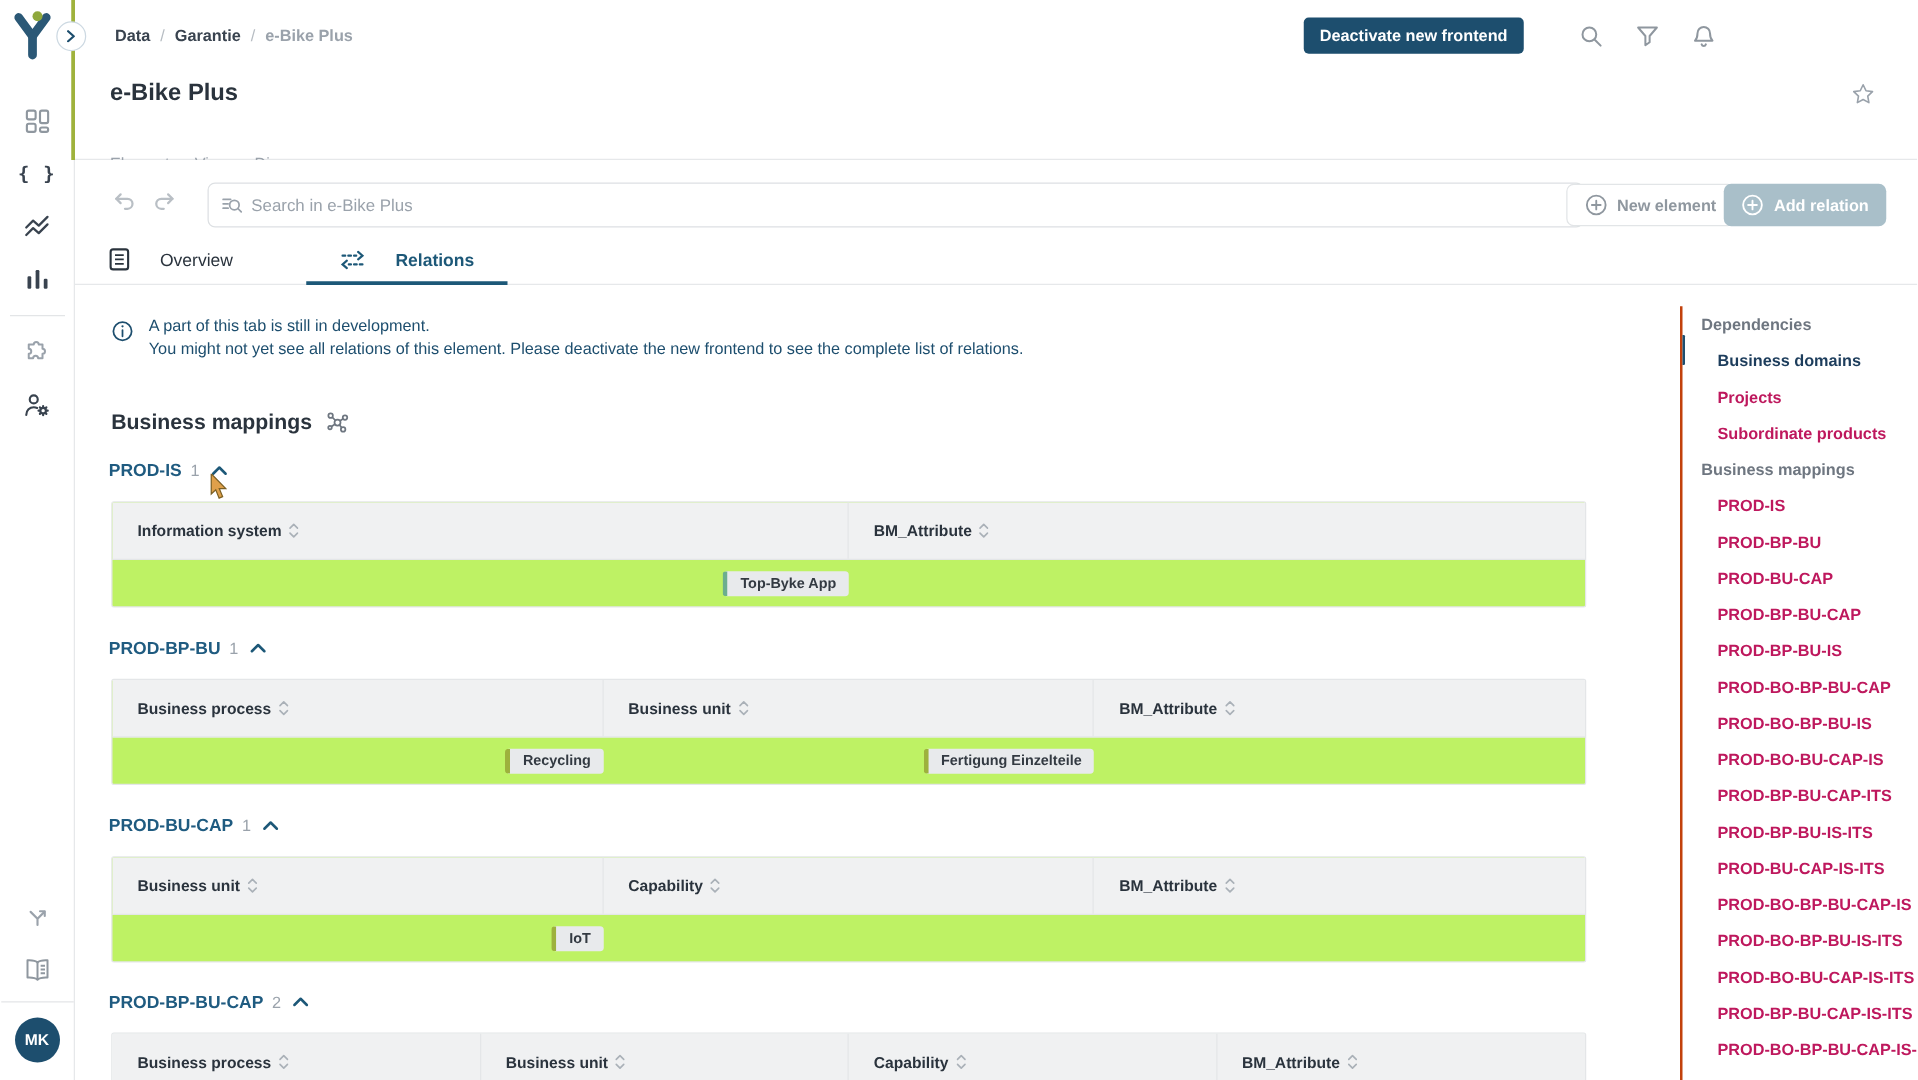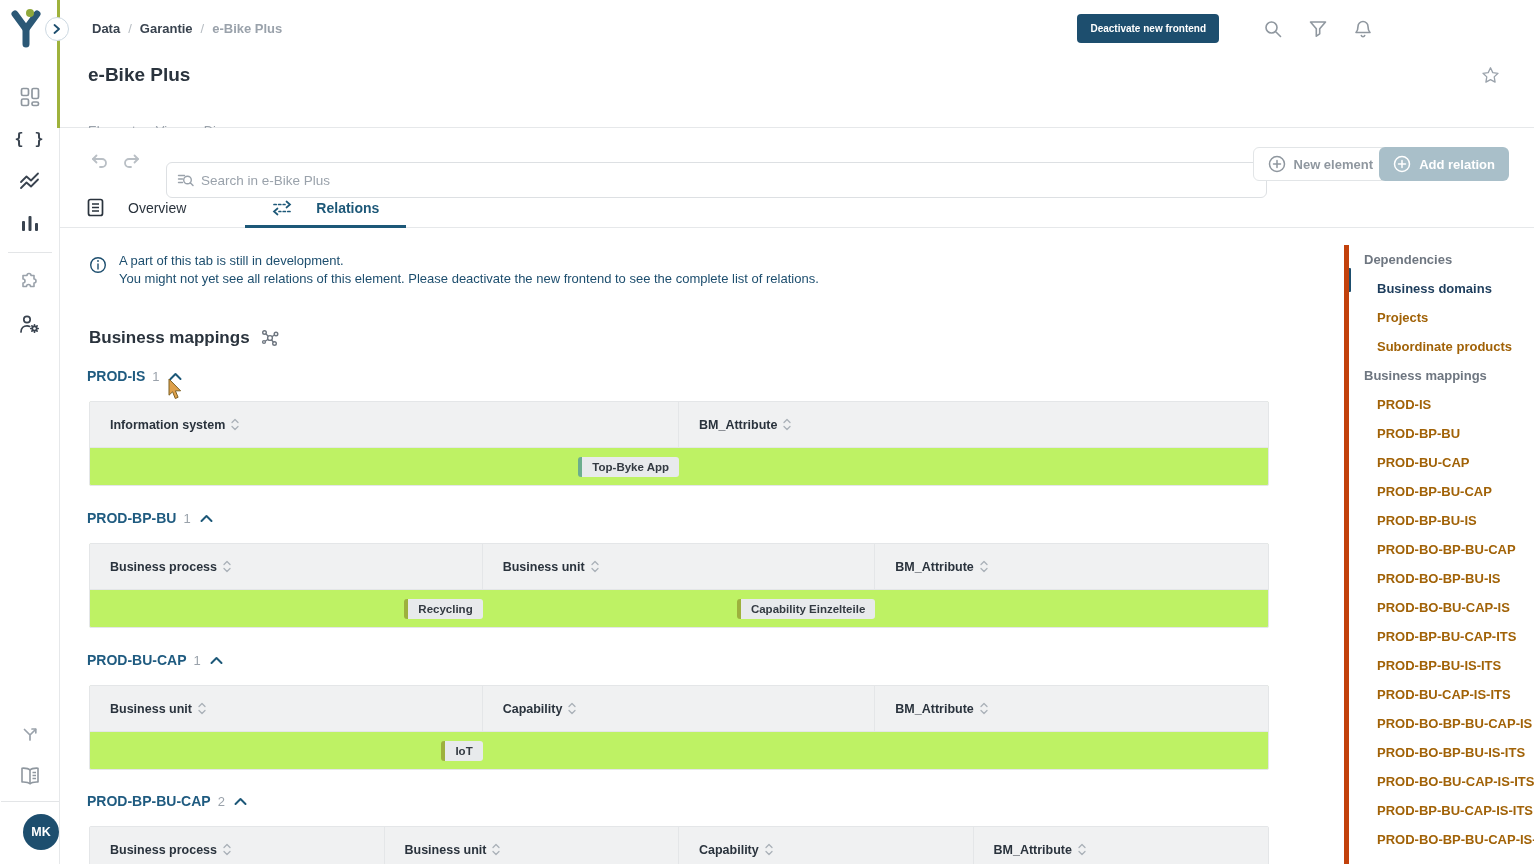--- a/index.html
+++ b/index.html
@@ -7,40 +7,40 @@
   body { font-family:"Liberation Sans", sans-serif; color:#2a333d; }
   #canvas { position:relative; width:1534px; height:864px; overflow:hidden; background:#fff; }
 
   
   #left-rail { position:absolute; left:0; top:0; width:60px; height:864px; background:#fff; border-right:1px solid #e6e8ea; }
   #rail-accent { position:absolute; left:57px; top:0; width:3px; height:128px; background:#9fb23c; z-index:3; }
   #collapse-btn { position:absolute; left:45px; top:17px; width:24px; height:24px; border-radius:50%; background:#fff; border:1px solid #cdd9e2; z-index:5; display:flex; align-items:center; justify-content:center; cursor:pointer; }
   .rail-icons { position:absolute; left:0; top:80px; width:59px; display:flex; flex-direction:column; align-items:center; }
   .rail-ic { width:59px; height:42px; display:flex; align-items:center; justify-content:center; cursor:pointer; }
   .rail-div { width:44px; height:1px; background:#e3e5e7; margin:8px 0; }
-  .rail-bottom { position:absolute; left:0; bottom:0; width:59px; display:flex; flex-direction:column; align-items:flex-end; }
+  .rail-bottom { position:absolute; left:0; bottom:0; width:59px; display:flex; flex-direction:column; align-items:center; }
   #avatar { width:36px; height:36px; border-radius:50%; background:#1d4e6e; color:#fff; font-size:12.5px; font-weight:bold; display:flex; align-items:center; justify-content:center; margin:12px 0 14px 0; cursor:pointer; }
   .braces { font-family:"DejaVu Sans Mono", monospace; font-size:15px; font-weight:bold; color:#39434f; letter-spacing:1px; }
 
   
   #header { position:absolute; left:60px; top:0; width:1474px; height:128px; background:#fff; border-bottom:1px solid #e6e8ea; }
   #breadcrumb { position:absolute; left:32px; top:21px; font-size:13px; font-weight:bold; color:#39434f; display:flex; gap:8px; align-items:center; }
   #breadcrumb .sep { color:#b6bcc2; font-weight:normal; }
   #breadcrumb .current { color:#9aa2ab; }
   #page-title { position:absolute; left:28px; top:64px; font-size:19px; font-weight:bold; color:#2a333d; }
   #element-menu { position:absolute; left:28px; top:107px; display:flex; gap:20px; font-size:13px; color:#9aa2ab; }
   #element-menu span { cursor:pointer;margin-top:16px; }
-  #deactivate-btn { position:absolute; right:315px; top:14px; height:29px; background:#1d4e6e; color:#fff; border:none; border-radius:4px; font-size:10px; font-weight:bold; padding:0 13px; cursor:pointer; font-family:inherit; }
+  #deactivate-btn { position:absolute; right:315px; top:14px; height:29px; background:#1d4e6e; color:#fff; border:none; border-radius:4px; font-size:13px; font-weight:bold; padding:0 13px; cursor:pointer; font-family:inherit; }
   .hdr-ic { position:absolute; top:19px; width:20px; height:20px; cursor:pointer; }
   #star-ic { position:absolute; right:34px; top:66px; cursor:pointer; }
 
   
   #toolbar { position:absolute; left:60px; top:128px; width:1474px; height:62px; background:#fff; }
   .undo-redo { position:absolute; top:152px; cursor:pointer; }
-  #search-box { position:absolute; left:106px; top:18px; width:1101px; height:36px; border:1px solid #dde0e3; border-radius:6px; display:flex; align-items:center; padding:1px 10px; gap:7px; background:#fff;margin-top:16px; }
+  #search-box { position:absolute; left:106px; top:18px; width:1101px; height:36px; border:1px solid #dde0e3; border-radius:6px; display:flex; align-items:center; padding:1px 10px; gap:7px; background:#fff; }
   #search-box input { border:none; outline:none; flex:1; font-size:13.5px; color:#2a333d; font-family:inherit; }
   #search-box input::placeholder { color:#9aa2ab; }
   #new-element-btn { position:absolute; right:146px; top:19px; height:34px; border:1px solid #e2e5e7; background:#fff; border-radius:6px; color:#8f979f; font-size:13px; font-weight:bold; display:flex; align-items:center; gap:8px; padding:0 14px; cursor:pointer; font-family:inherit; }
   #add-relation-btn { position:absolute; right:25px; top:19px; height:34px; border:none; background:#a9bfc9; border-radius:6px; color:#fff; font-size:13px; font-weight:bold; display:flex; align-items:center; gap:8px; padding:0 14px; cursor:pointer; font-family:inherit; }
 
   
   #tabbar { position:absolute; left:60px; top:190px; width:1474px; height:38px; border-bottom:1px solid #e6e8ea; display:flex; }
   .tab { display:flex; align-items:center; gap:24px; padding:0 27px; font-size:14px; color:#2a333d; cursor:pointer; border-bottom:3px solid transparent; height:38px; }
   .tab.active { color:#1d5878; font-weight:bold; border-bottom-color:#1d5878; }
 
@@ -60,24 +60,24 @@
   .bm-table .thead { display:flex; background:#f0f1f2; border-bottom:1px solid #e4e6e8; height:46px; }
   .bm-table .th { display:flex; align-items:center; gap:6px; padding-left:20px; font-size:12.5px; font-weight:bold; color:#2a333d; border-right:1px solid #e4e6e8; }
   .bm-table .th:last-child { border-right:none; }
   .bm-table .trow { display:flex; height:37px; align-items:center; }
   .bm-table .td { padding-left:20px; display:flex; align-items:center;justify-content:flex-end; }
   .w2 { width:50%; } .w3 { width:33.333%; } .w4 { width:25%; }
 
   .chip { background:#e8eaec; border-left:4px solid transparent; border-radius:3px; font-size:11.5px; font-weight:bold; color:#333a42; padding:4px 10px; white-space:nowrap; cursor:pointer; }
 
   
-  #dep-nav { position:absolute; left:1344px; top:245px; width:190px; height:619px; border-left:5px solid #c2410c; font-size:13px; overflow:hidden; }
+  #dep-nav { position:absolute; left:1344px; top:245px; width:190px; height:619px; border-left:2px solid #c2410c; font-size:13px; overflow:hidden; }
   #dep-nav .nrow { height:29px; display:flex; align-items:center; }
   #dep-nav .nsec { padding-left:15px; color:#6e7680; font-weight:bold; }
-  #dep-nav .nlink { padding-left:28px; color:#a16207; font-weight:bold; cursor:pointer; white-space:nowrap; }
+  #dep-nav .nlink { padding-left:28px; color:#be185d; font-weight:bold; cursor:pointer; white-space:nowrap; }
   #dep-nav .nlink.active { color:#1d3d5c; }
   #active-marker { position:absolute; left:-2px; top:23px; width:4px; height:24px; background:#1d4e6e; border-radius:1px; }
 
   #cursor { position:absolute; left:168px; top:379px; z-index:50; pointer-events:none; }
 
   svg { display:block; }
 </style>
 </head>
 <body>
 
@@ -368,21 +368,21 @@
                 <path d="M1 8.5 L4 11.5 L7 8.5"></path>
               </g>
             </svg>
           </div>
       </div>
       <div class="trow">
         <div class="td w3">
             <span class="chip" style="border-left-color: rgb(157, 177, 61);">Recycling</span>
           </div>
         <div class="td w3">
-            <span class="chip" style="border-left-color: rgb(157, 177, 61);">Capability Einzelteile</span>
+            <span class="chip" style="border-left-color: rgb(157, 177, 61);">Fertigung Einzelteile</span>
           </div>
         <div class="td w3"></div>
       </div>
     </div>
 
     <div class="sec-head" style="top:424px;">
       <span class="sec-name">PROD-BU-CAP</span>
       <span class="sec-count">1</span>
       <svg class="sec-chevron" width="13" height="9" viewBox="0 0 13 9">
           <path d="M1.5 7 L6.5 2 L11.5 7" fill="none" stroke="#1d5878" stroke-width="2" stroke-linecap="round" stroke-linejoin="round"></path>

